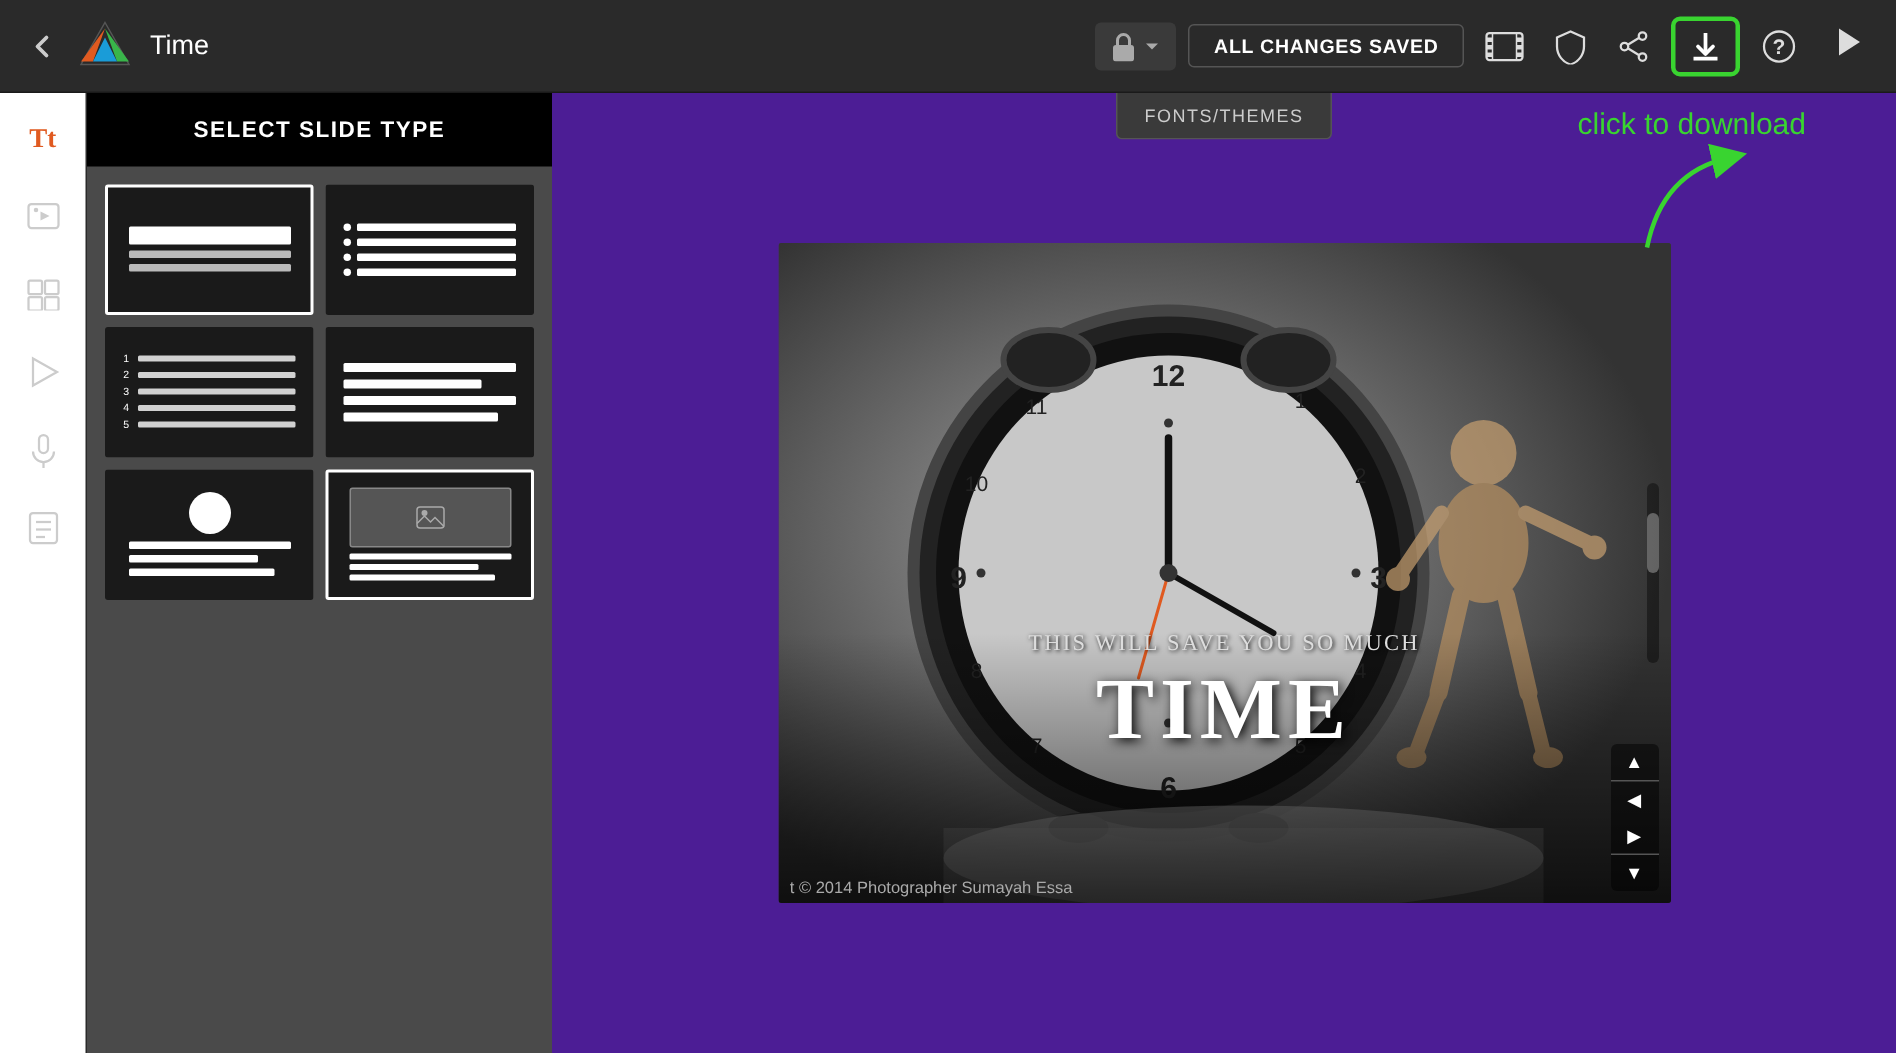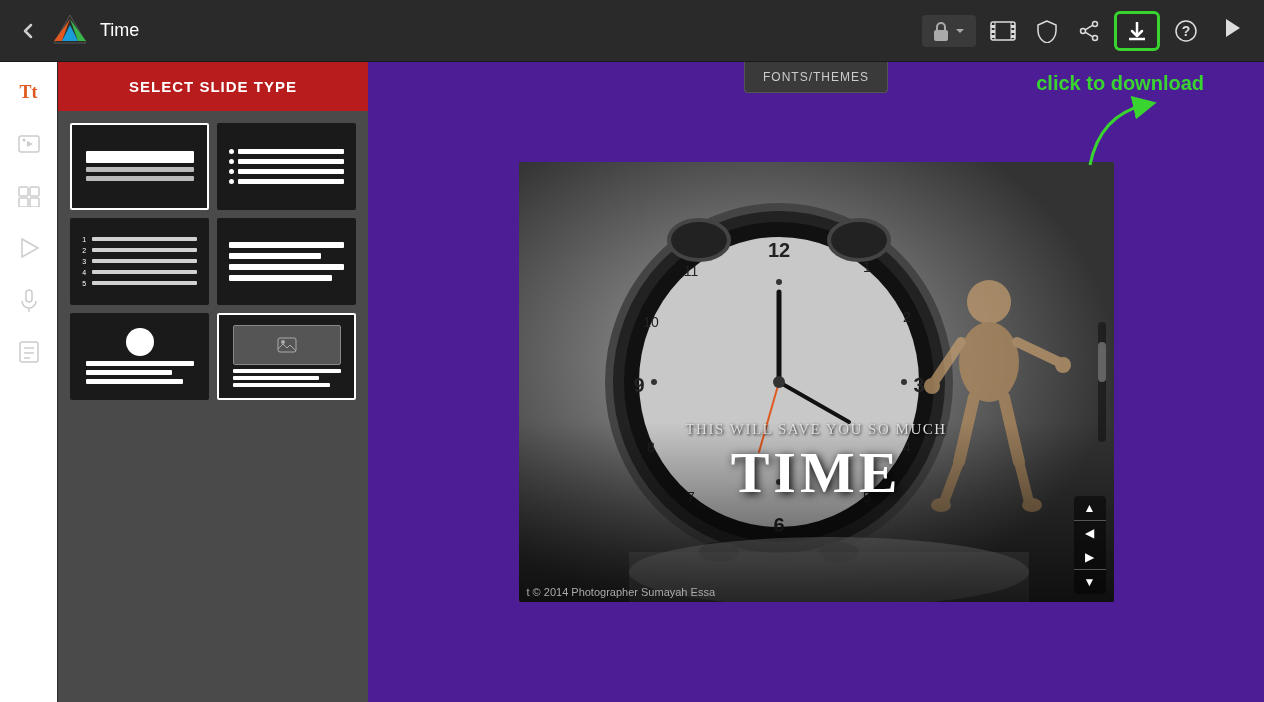--- a/index.html
+++ b/index.html
@@ -115,21 +115,21 @@
     }
     .sidebar-icon.active { color: #e05a20; }
 
     
     #slide-type-panel {
       width: 310px;
       background: #4a4a4a;
       padding: 0;
     }
     #slide-type-header {
-      background: #b91c1c;
+      background: #000000;
       text-align: center;
       padding: 16px;
       color: #fff;
       font-size: 15px;
       font-weight: bold;
       letter-spacing: 1px;
     }
     #slide-type-grid {
       display: grid;
       grid-template-columns: 1fr 1fr;
@@ -383,20 +383,21 @@
   <button id="lock-btn">
     <svg width="18" height="20" viewBox="0 0 18 20" fill="none">
       <rect x="2" y="9" width="14" height="11" rx="2" fill="#aaa"></rect>
       <path d="M5 9V6a4 4 0 018 0v3" stroke="#aaa" stroke-width="2" fill="none"></path>
     </svg>
     <svg width="12" height="12" viewBox="0 0 12 12" fill="#aaa">
       <path d="M6 8L2 4h8z"></path>
     </svg>
   </button>
 
+  <div id="saved-status">ALL CHANGES SAVED</div>
 
   <button class="topbar-icon-btn">
     <svg width="26" height="22" viewBox="0 0 26 22" fill="none">
       <rect x="1" y="2" width="24" height="18" rx="2" stroke="#ddd" stroke-width="1.5"></rect>
       <rect x="1" y="5" width="4" height="3" fill="#ddd"></rect>
       <rect x="1" y="10" width="4" height="3" fill="#ddd"></rect>
       <rect x="1" y="15" width="4" height="3" fill="#ddd"></rect>
       <rect x="21" y="5" width="4" height="3" fill="#ddd"></rect>
       <rect x="21" y="10" width="4" height="3" fill="#ddd"></rect>
       <rect x="21" y="15" width="4" height="3" fill="#ddd"></rect>
@@ -686,21 +687,21 @@
             <div class="arrow-btn">▶</div>
             <div style="width:32px;height:1px;background:#555"></div>
             <div class="arrow-btn">▼</div>
           </div>
         </div>
       </div>
     </div>
 
     <div id="download-annotation" style="position:absolute;top:10px;right:60px;display:flex;flex-direction:column;align-items:center;pointer-events:none;z-index:50;">
 
-      <div style="color:#39d430;font-size:20px;font-weight:bold;font-family:Arial,sans-serif;white-space:nowrap;">click to download</div>
+      <div style="color:#39d430;font-size:20px;font-weight:normal;font-family:Arial,sans-serif;white-space:nowrap;">click to download</div>
       <svg width="80" height="80" viewBox="0 0 80 80">
         <defs>
           <marker id="arrowhead" markerWidth="8" markerHeight="8" refX="4" refY="4" orient="auto">
             <polygon points="0,0 8,4 0,8" fill="#39d430"></polygon>
           </marker>
         </defs>
         <path d="M10,70 Q20,20 65,10" stroke="#39d430" stroke-width="3" fill="none" marker-end="url(#arrowhead)"></path>
       </svg>
     </div>
 

